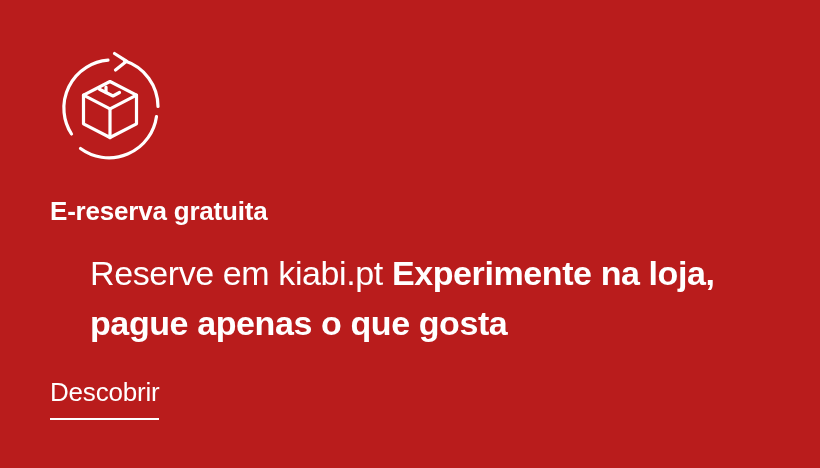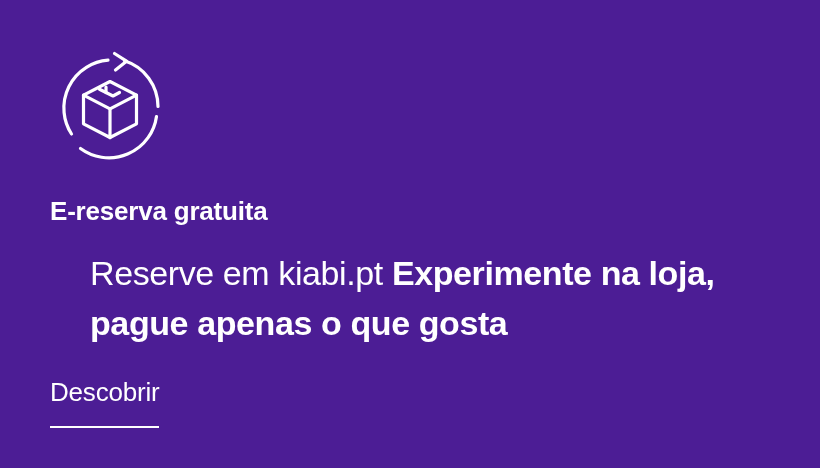--- a/index.html
+++ b/index.html
@@ -10,21 +10,21 @@
     width: 820px;
     height: 468px;
     overflow: hidden;
     font-family: "Liberation Sans", sans-serif;
     background: #0670fa;
   }
   .banner {
     position: relative;
     width: 820px;
     height: 468px;
-    background: #4c1d95;
+    background: #b91c1c;
     box-sizing: border-box;
   }
   .icon-wrap {
     position: absolute;
     left: 50px;
     top: 48px;
     width: 120px;
     height: 120px;
     line-height: 0;
   }
@@ -62,21 +62,21 @@
   .cta {
     position: absolute;
     left: 50px;
     top: 376px;
     font-size: 26px;
     font-weight: normal;
     color: #ffffff;
     line-height: 32px;
     text-decoration: none;
     border-bottom: 2px solid #ffffff;
-    padding-bottom: 18px;
+    padding-bottom: 10px;
     letter-spacing: -0.2px;
     display: inline-block;
     cursor: pointer;
   }
 </style>
 </head>
 <body>
 
 <div class="banner">
 

